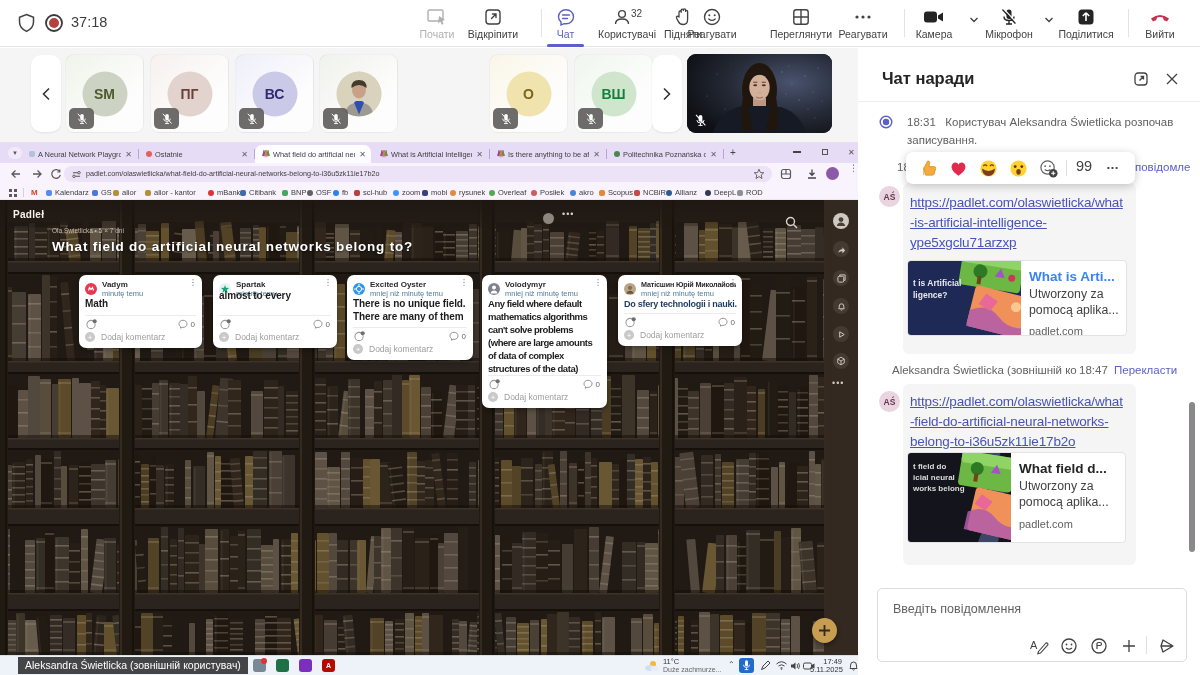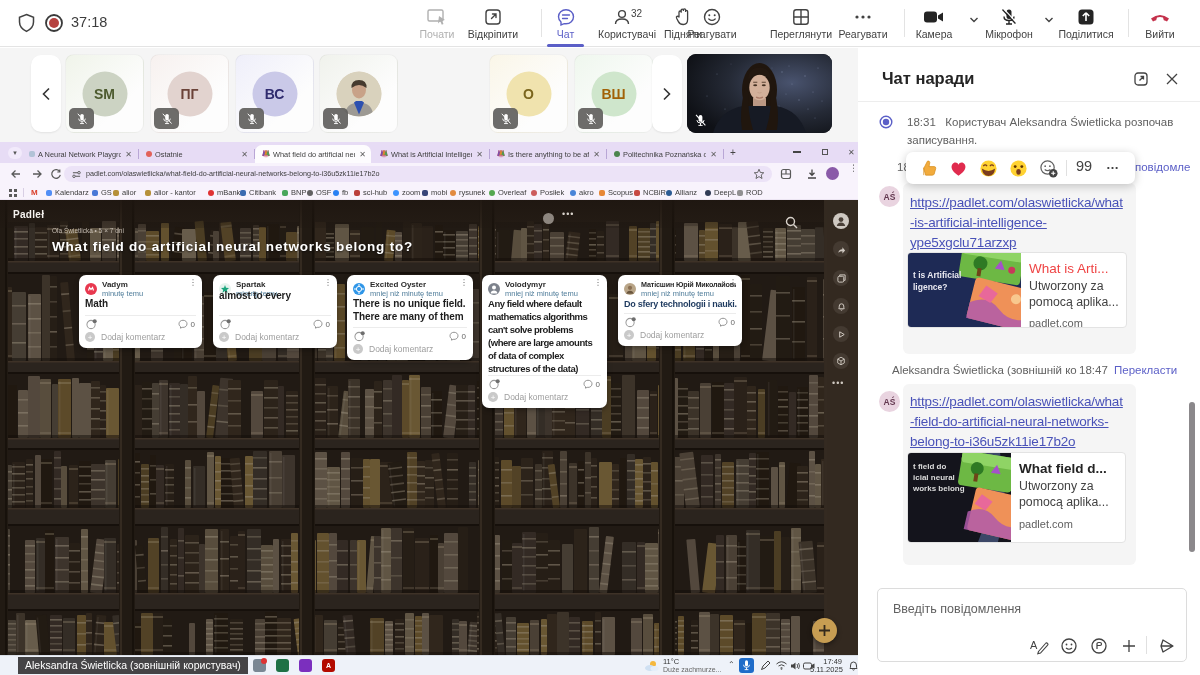--- a/index.html
+++ b/index.html
@@ -249,21 +249,21 @@
       <div class="circ" style="background:#f0e3ae;color:#7a651d">О</div>
       <div class="micbadge">
         <svg width="14" height="14" viewBox="0 0 20 20">
           <path d="M7.5 5 Q7.5 2.8 10 2.8 Q12.5 2.8 12.5 5 L12.5 9.5 Q12.5 11.8 10 11.8 Q7.5 11.8 7.5 9.5 Z" fill="#fff"></path>
           <path d="M5.2 9.5 Q5.2 13.3 10 13.3 Q14.8 13.3 14.8 9.5 M10 13.3 L10 16.5 M7.2 16.5 L12.8 16.5" fill="none" stroke="#fff" stroke-width="1.3"></path>
           <path d="M4 2.5 L16.5 16.5" stroke="#fff" stroke-width="1.4"></path>
         </svg>
       </div>
     </div>
 <div class="tile" style="left:574px;background:linear-gradient(135deg,#eff7ee,#fdfdfd 70%)">
-      <div class="circ" style="background:#cfe6cc;color:#a16207">ВШ</div>
+      <div class="circ" style="background:#cfe6cc;color:#15803d">ВШ</div>
       <div class="micbadge">
         <svg width="14" height="14" viewBox="0 0 20 20">
           <path d="M7.5 5 Q7.5 2.8 10 2.8 Q12.5 2.8 12.5 5 L12.5 9.5 Q12.5 11.8 10 11.8 Q7.5 11.8 7.5 9.5 Z" fill="#fff"></path>
           <path d="M5.2 9.5 Q5.2 13.3 10 13.3 Q14.8 13.3 14.8 9.5 M10 13.3 L10 16.5 M7.2 16.5 L12.8 16.5" fill="none" stroke="#fff" stroke-width="1.3"></path>
           <path d="M4 2.5 L16.5 16.5" stroke="#fff" stroke-width="1.4"></path>
         </svg>
       </div>
     </div>
 <div class="navbtn" style="left:652px">
       <svg width="10" height="14" viewBox="0 0 10 14">
@@ -2712,42 +2712,42 @@
 <svg class="abs" style="left:879px;top:115px" width="14" height="14" viewBox="0 0 14 14">
     <circle cx="7" cy="7" r="5.8" fill="none" stroke="#5b5fc7" stroke-width="1.4"></circle>
     <circle cx="7" cy="7" r="3.2" fill="#5b5fc7"></circle>
   </svg>
 <div class="abs sysmsg" style="left:907px;top:113px;width:280px">18:31&nbsp;&nbsp;&nbsp;Користувач Aleksandra Świetlicka розпочав записування.</div>
 <div class="abs" style="left:897px;top:161px;font-size:11.5px;color:#616161">18:46</div>
 <div class="abs" style="left:1135px;top:161px;font-size:11.5px;color:#5b5fc7">повідомле</div>
 <div class="bubble" style="left:903px;top:183px;width:233px;height:171px"></div>
 <div class="asav" style="left:879px;top:186px">AŚ</div>
 <div class="abs link" style="left:910px;top:193px">https://padlet.com/olaswietlicka/what<br>-is-artificial-intelligence-<br>ype5xgclu71arzxp</div>
-<div class="pvcard" style="left:907px;top:252px;width:220px;height:76px">
+<div class="pvcard" style="left:907px;top:260px;width:220px;height:76px">
     <svg width="113" height="88" viewBox="0 0 113 88">
       <rect width="113" height="88" fill="#1e2a55"></rect>
       <path d="M113 88 L60 88 A52 52 0 0 0 113 40 Z" fill="#7d96cc" opacity="0.6"></path>
       <g transform="rotate(9 83 14)">
         <rect x="52" y="-8" width="62" height="36" rx="4" fill="#6db844"></rect>
         <rect x="52" y="-8" width="62" height="13" rx="4" fill="#8fd465"></rect>
         <circle cx="72" cy="12" r="7" fill="#2e7a24"></circle>
         <rect x="70" y="17" width="4" height="8" fill="#6e4418"></rect>
         <path d="M92 6 l5 9 h-10 Z" fill="#a452c8"></path>
         <circle cx="104" cy="14" r="3.5" fill="#c8385a"></circle>
       </g>
       <g transform="rotate(14 90 52)">
         <rect x="62" y="30" width="58" height="42" rx="4" fill="#ef9158"></rect>
         <path d="M62 56 q16 -12 30 0 q12 10 28 4 l0 12 l-58 0 Z" fill="#b05aaa" opacity="0.85"></path>
         <path d="M74 36 l13 5 l-5 11 l-13 -4 Z" fill="#e8689a"></path>
         <circle cx="106" cy="42" r="5" fill="#f8c88e"></circle>
       </g>
       <text x="5" y="25" font-size="8.5" font-weight="bold" fill="#e8e8f0" font-family="Liberation Sans">t is Artificial</text>
       <text x="5" y="37" font-size="8.5" font-weight="bold" fill="#e8e8f0" font-family="Liberation Sans">ligence?</text>
     </svg>
-    <div class="abs" style="left:121px;top:8px;font-size:13.5px;font-weight:normal;color:#ef4444">What is Arti...</div>
+    <div class="abs" style="left:121px;top:8px;font-size:13.5px;font-weight:bold;color:#3b82f6">What is Arti...</div>
     <div class="abs" style="left:121px;top:26px;font-size:12.3px;color:#424242;line-height:15.5px">Utworzony za<br>pomocą aplika...</div>
     <div class="abs" style="left:121px;top:64px;font-size:11px;color:#616161">padlet.com</div>
   </div>
 <div class="abs" style="left:906px;top:152px;width:229px;height:32px;background:#fff;border-radius:7px;box-shadow:0 2px 10px rgba(0,0,0,.22)">
 <svg class="abs" style="left:13px;top:7px" width="19" height="19" viewBox="0 0 20 20">
       <path d="M5 9 L5 17 M5 10 L8 4 Q8.5 1.5 10.5 2.2 Q12 3 11 6 L10.5 8 L16 8 Q18 8.2 17.6 10 L16 15.8 Q15.6 17 14 17 L7 17 Z" fill="#f2ab3c" stroke="#d88f1f" stroke-width="0.8"></path>
     </svg>
 <svg class="abs" style="left:43px;top:7px" width="19" height="19" viewBox="0 0 20 20">
       <path d="M10 17.5 C3 13 1.5 8.5 3.5 5.5 C5.5 2.8 9 3.5 10 6 C11 3.5 14.5 2.8 16.5 5.5 C18.5 8.5 17 13 10 17.5 Z" fill="#e02b4e"></path>
     </svg>

